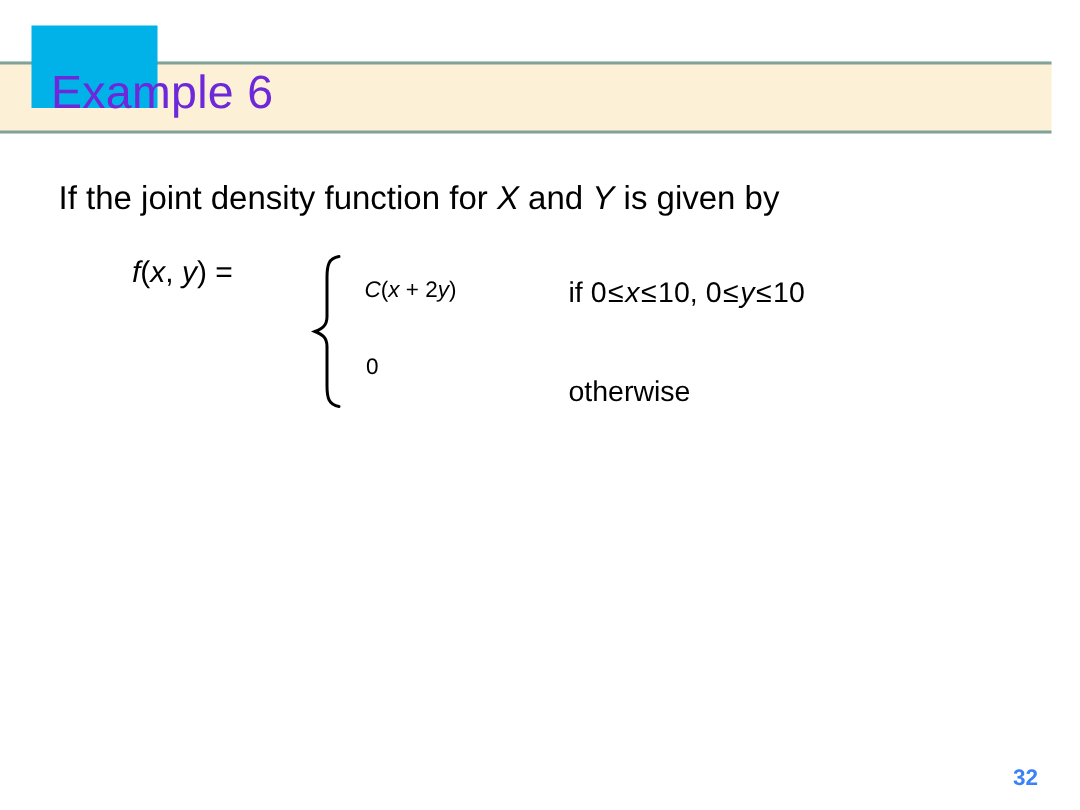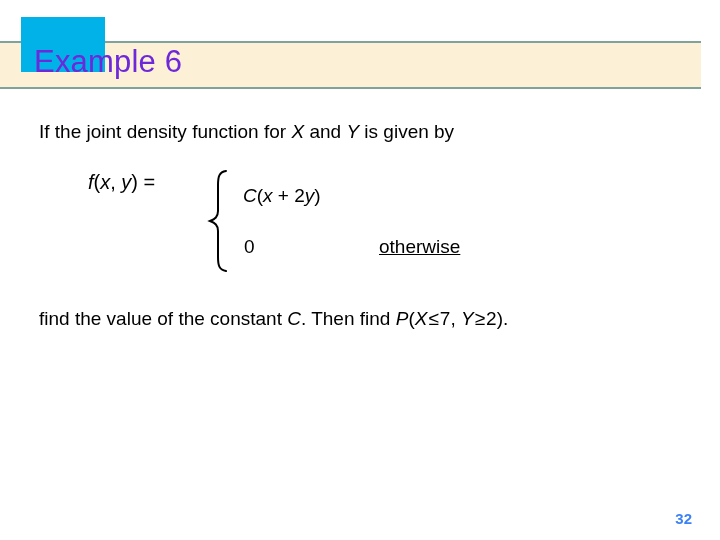--- a/index.html
+++ b/index.html
@@ -51,21 +51,21 @@
   #slide-body {
     position: absolute;
     left: 0;
     top: 89px;
     width: 720px;
     height: 451px;
   }
 
   .body-line {
     position: absolute;
-    font-size: 19px;
+    font-size: 22px;
     line-height: 26px;
     white-space: nowrap;
   }
 
   #intro-line {
     left: 39px;
     top: 30px;
   }
 
   
@@ -88,32 +88,32 @@
     left: 167px;
     top: -2px;
     width: 30px;
     height: 104px;
   }
   #brace svg {
     display: block;
   }
   .case-expr {
     position: absolute;
-    font-size: 19px;
+    font-size: 15px;
     white-space: nowrap;
   }
   .case-cond {
     position: absolute;
     font-size: 19px;
     white-space: nowrap;
   }
   #case1-expr { left: 204px; top: 14px; }
   #case1-cond { left: 340px; top: 14px; }
   #case2-expr { left: 205px; top: 65px; }
-  #case2-cond { left: 340px; top: 65px; text-decoration: underline; }
+  #case2-cond { left: 340px; top: 80px; }
 
   #closing-line {
     left: 39px;
     top: 217px;
   }
 
   
   .mvar {
     font-style: italic;
   }
@@ -148,24 +148,24 @@
     <div id="fxy-label"><span class="mvar">f</span><span>(</span><span class="mvar">x</span><span>, </span><span class="mvar">y</span><span>) =</span></div>
 
     <div id="brace">
       <svg width="30" height="104" viewBox="0 0 30 104" aria-hidden="true">
         <path d="M20 2 C13 3, 12 8, 12 16 L12 42 C12 48, 9 50, 4 52 C9 54, 12 56, 12 62 L12 88 C12 96, 13 101, 20 102" fill="none" stroke="#000000" stroke-width="2" stroke-linecap="round"></path>
       </svg>
     </div>
 
     <div class="case-expr" id="case1-expr"><span class="mvar">C</span><span>(</span><span class="mvar">x</span><span> + 2</span><span class="mvar">y</span><span>)</span></div>
 
+    <div class="case-cond" id="case1-cond"><span>if </span><span>0</span><span class="rel">≤</span><span class="mvar">x</span><span class="rel">≤</span><span>10,</span>&nbsp;<span>0</span><span class="rel">≤</span><span class="mvar">y</span><span class="rel">≤</span><span>10</span></div>
 
     <div class="case-expr" id="case2-expr">0</div>
 
     <div class="case-cond" id="case2-cond">otherwise</div>
 
   </div>
 
-  <div class="body-line" id="closing-line"><span>find the value of the constant </span><span class="mvar">C</span><span>. Then find </span><span class="mvar">P</span><span>(</span><span class="mvar">X</span><span class="rel">≤</span><span>7, </span><span class="mvar">Y</span><span class="rel">≥</span><span>2</span><span>).</span></div>
 
 </div>
 
 <div id="page-number">32</div>
 
 </body></html>

